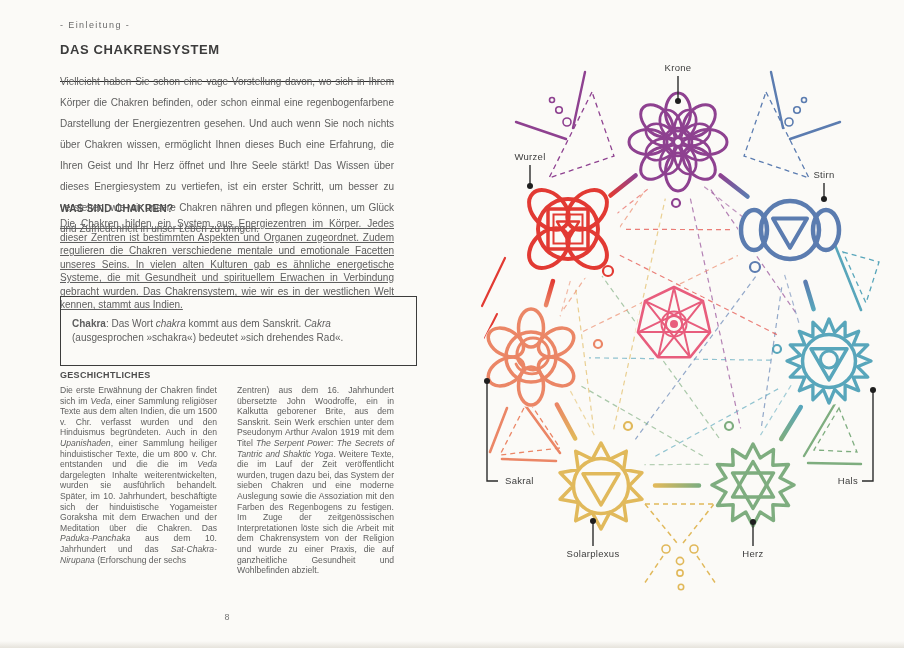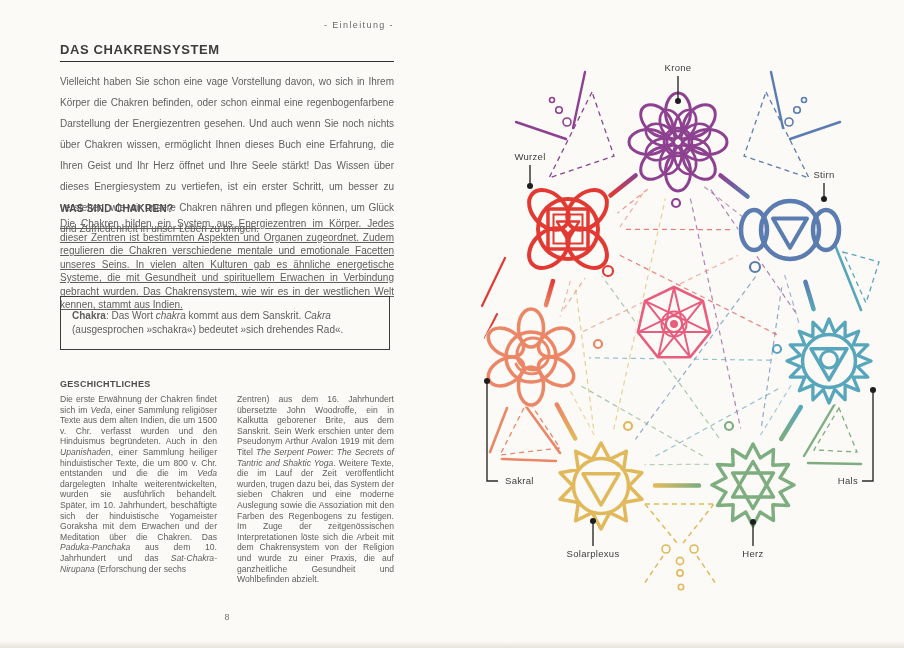--- a/index.html
+++ b/index.html
@@ -3,32 +3,32 @@
 <meta charset="utf-8">
 <style>
   html,body{margin:0;padding:0;}
   body{
     width:904px;height:648px;position:relative;overflow:hidden;
     background:#fbfaf7;
     font-family:"Liberation Sans",sans-serif;
     color:#5e5e5e;
   }
   .block{position:absolute;left:60px;width:334px;}
-  #running-head{top:20px;text-align:right;font-size:9px;letter-spacing:1.4px;color:#6a6a6a;}
+  #running-head{top:20px;text-align:left;font-size:9px;letter-spacing:1.4px;color:#6a6a6a;}
   #title{top:42px;font-size:13px;font-weight:bold;letter-spacing:.6px;color:#3c3c3c;
-         border-bottom:1.5px solid #2f2f2f;padding-bottom:4px;}
+         border-bottom:1.5px solid #2f2f2f;padding-bottom:24px;}
   p{margin:0;text-align:justify;hyphens:auto;}
   #intro{top:71px;font-size:10px;line-height:21px;}
   #sec-what{top:187px;}
   .h2{font-size:10px;font-weight:bold;color:#4d4d4d;letter-spacing:.3px;margin:16px 0 3px 0;}
   .body-text{font-size:10px;line-height:13.5px;text-decoration:underline;}
-  #info-box{top:296px;width:330px;box-sizing:border-box;border:1.5px solid #3c3c3c;
-            padding:12px 11px;font-size:10px;line-height:14px;}
+  #info-box{top:296px;width:357px;box-sizing:border-box;border:1.5px solid #3c3c3c;
+            padding:20px 11px;font-size:10px;line-height:14px;}
   #sec-history{top:367px;}
-  .h2s{font-size:9px;font-weight:bold;color:#4d4d4d;letter-spacing:.3px;margin:12px 0 5px 0;}
+  .h2s{font-size:9px;font-weight:bold;color:#4d4d4d;letter-spacing:.3px;margin:3px 0 5px 0;}
   .two-col{display:flex;gap:20px;}
   .col{flex:1;font-size:8.6px;line-height:10.6px;text-align:justify;}
   #page-num{top:612px;text-align:center;font-size:9px;color:#757575;}
   #chakra-svg{position:absolute;left:0;top:0;}
   #chakra-svg text{font-family:"Liberation Sans",sans-serif;font-size:9.5px;fill:#3d3d3d;letter-spacing:.3px;}
   .page-edge{position:absolute;left:0;bottom:0;width:904px;height:7px;
              background:linear-gradient(#fbfaf7,#e6e3dc);}
 </style>
 </head>
 <body>

